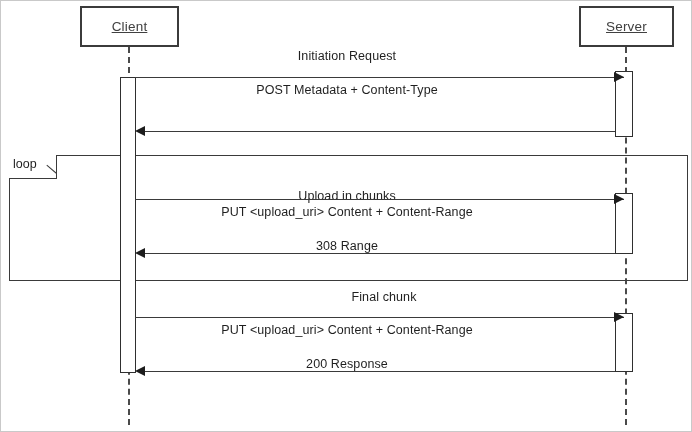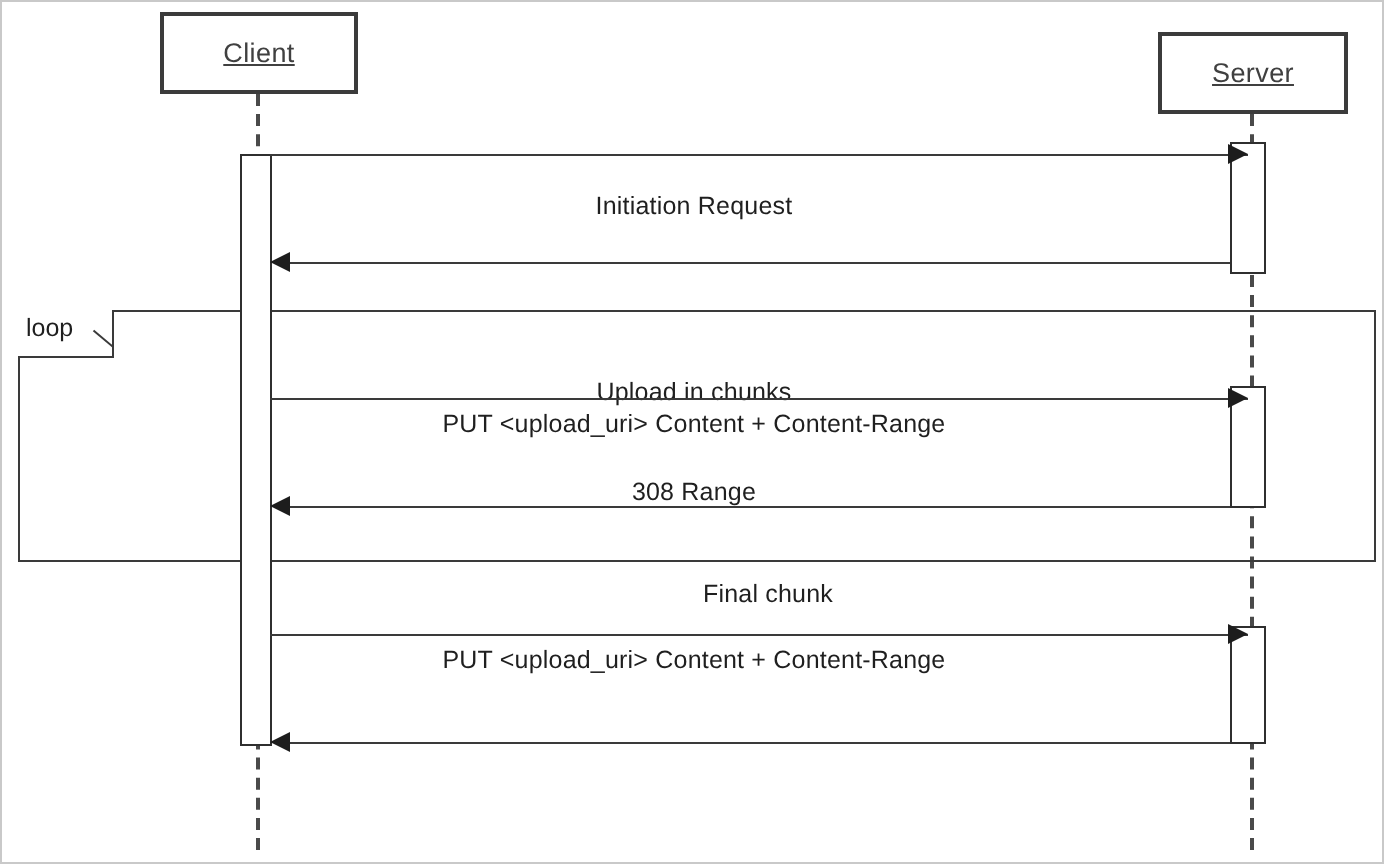--- a/index.html
+++ b/index.html
@@ -143,44 +143,46 @@
   </div>
 
   <div class="activation" style="left:119px; top:76px; width:16px; height:296px;"></div>
   <div class="activation" style="left:614px; top:70px; width:18px; height:66px;"></div>
   <div class="activation" style="left:614px; top:192px; width:18px; height:61px;"></div>
   <div class="activation" style="left:614px; top:312px; width:18px; height:59px;"></div>
 
   <div class="participant" style="left:79px; top:5px; width:99px; height:41px;">
     <span class="pname">Client</span>
   </div>
-  <div class="participant" style="left:578px; top:15px; width:95px; height:41px;">
+  <div class="participant" style="left:578px; top:5px; width:95px; height:41px;">
     <span class="pname">Server</span>
   </div>
 
-  <div class="msglabel" style="left:0px; top:48px; width:692px;margin-top:47px;">Initiation Request</div>
+  <div class="msglabel" style="left:0px; top:48px; width:692px;">Initiation Request</div>
 
   <div class="msgline" style="left:134px; top:76px; width:489px;"></div>
   <div class="arrowhead right" style="left:613px; top:71px;"></div>
+  <div class="msglabel" style="left:0px; top:82px; width:692px;">POST Metadata + Content-Type</div>
 
   <div class="msgline" style="left:136px; top:130px; width:478px;"></div>
   <div class="arrowhead left" style="left:134px; top:125px;"></div>
 
   <div class="msglabel" style="left:0px; top:188px; width:692px;">Upload in chunks</div>
 
   <div class="msgline" style="left:134px; top:198px; width:489px;"></div>
   <div class="arrowhead right" style="left:613px; top:193px;"></div>
   <div class="msglabel" style="left:0px; top:204px; width:692px;">PUT &lt;upload_uri&gt; Content + Content-Range</div>
 
   <div class="msglabel" style="left:0px; top:238px; width:692px;">308 Range</div>
   <div class="msgline" style="left:136px; top:252px; width:478px;"></div>
   <div class="arrowhead left" style="left:134px; top:247px;"></div>
 
   <div class="msglabel" style="left:0px; top:289px; width:692px;margin-left:37px;">Final chunk</div>
 
   <div class="msgline" style="left:134px; top:316px; width:489px;"></div>
   <div class="arrowhead right" style="left:613px; top:311px;"></div>
   <div class="msglabel" style="left:0px; top:322px; width:692px;">PUT &lt;upload_uri&gt; Content + Content-Range</div>
 
+  <div class="msglabel" style="left:0px; top:356px; width:692px;">200 Response</div>
   <div class="msgline" style="left:136px; top:370px; width:478px;"></div>
   <div class="arrowhead left" style="left:134px; top:365px;"></div>
 
 </div>
 
 </body></html>

